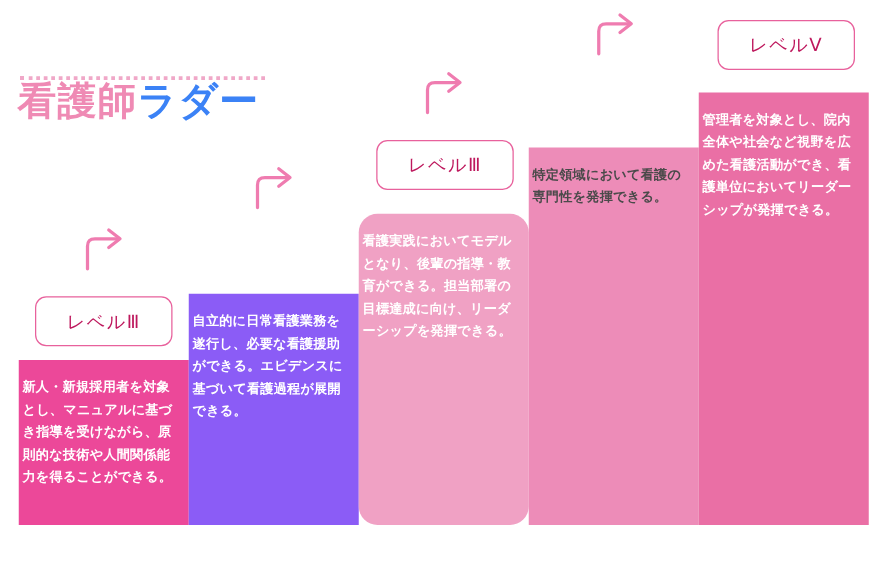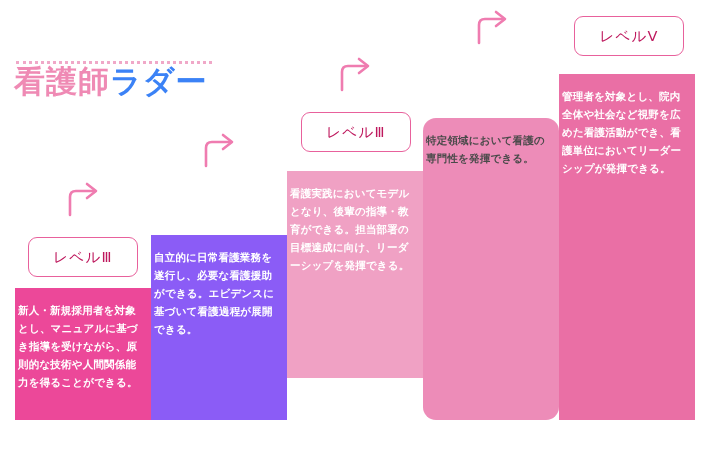--- a/index.html
+++ b/index.html
@@ -98,25 +98,25 @@
   <div class="title-rule"></div>
 
   <div class="col" style="left:15px; top:288px; width:136px; height:132px; background:#ec4899;">
     <p class="col-text txt-white">新人・新規採用者を対象とし、マニュアルに基づき指導を受けながら、原則的な技術や人間関係能力を得ることができる。</p>
   </div>
 
   <div class="col" style="left:151px; top:235px; width:136px; height:185px; background:#8b5cf6;">
     <p class="col-text txt-white">自立的に日常看護業務を遂行し、必要な看護援助ができる。エビデンスに基づいて看護過程が展開できる。</p>
   </div>
 
-  <div class="col" style="left:287px; top:171px; width:136px; height:207px; background:#f0a1c4;">
+  <div class="col" style="left:287px; top:171px; width:136px; height:249px; background:#f0a1c4;border-radius:15px;">
     <p class="col-text txt-white">看護実践においてモデルとなり、後輩の指導・教育ができる。担当部署の目標達成に向け、リーダーシップを発揮できる。</p>
   </div>
 
-  <div class="col" style="left:423px; top:118px; width:136px; height:302px; background:#ed8cb8;border-radius:13px;">
+  <div class="col" style="left:423px; top:118px; width:136px; height:302px; background:#ed8cb8;">
     <p class="col-text txt-dark">特定領域において看護の専門性を発揮できる。</p>
   </div>
 
   <div class="col" style="left:559px; top:74px; width:136px; height:346px; background:#ea6fa5;">
     <p class="col-text txt-white">管理者を対象とし、院内全体や社会など視野を広めた看護活動ができ、看護単位においてリーダーシップが発揮できる。</p>
   </div>
 
   <div class="badge" style="left:28px; top:237px;">レベルⅢ</div>
 
 

